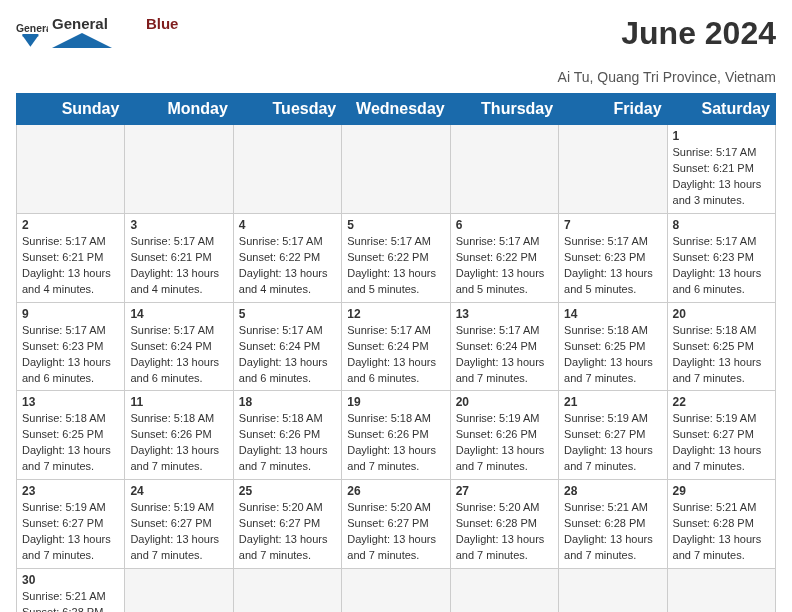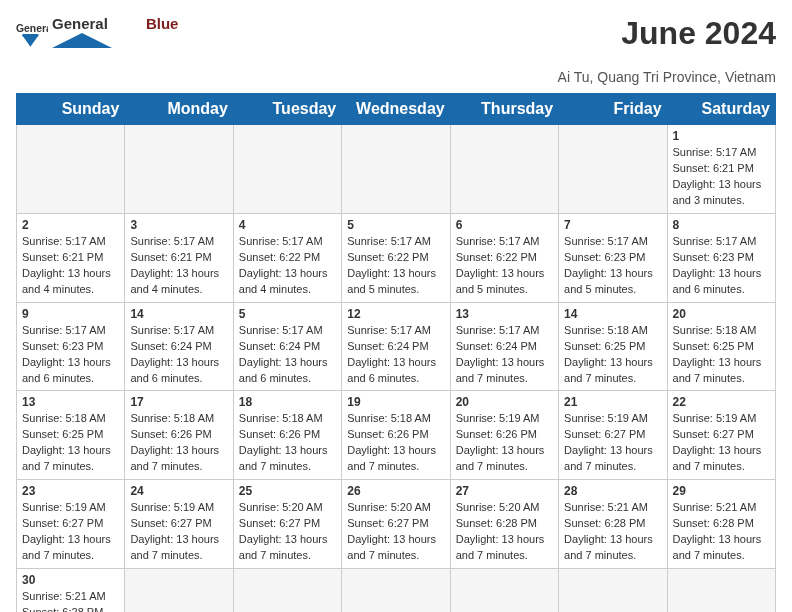--- a/index.html
+++ b/index.html
@@ -188,21 +188,21 @@
           <div class="day-number">20</div>
           <div class="day-info">Sunrise: 5:18 AM<br>Sunset: 6:25 PM<br>Daylight: 13 hours and 7 minutes.</div>
         </td>
       </tr>
       <tr class="week-row">
         <td>
           <div class="day-number">13</div>
           <div class="day-info">Sunrise: 5:18 AM<br>Sunset: 6:25 PM<br>Daylight: 13 hours and 7 minutes.</div>
         </td>
         <td>
-          <div class="day-number">17</div>
+          <div class="day-number">11</div>
           <div class="day-info">Sunrise: 5:18 AM<br>Sunset: 6:26 PM<br>Daylight: 13 hours and 7 minutes.</div>
         </td>
         <td>
           <div class="day-number">18</div>
           <div class="day-info">Sunrise: 5:18 AM<br>Sunset: 6:26 PM<br>Daylight: 13 hours and 7 minutes.</div>
         </td>
         <td>
           <div class="day-number">19</div>
           <div class="day-info">Sunrise: 5:18 AM<br>Sunset: 6:26 PM<br>Daylight: 13 hours and 7 minutes.</div>
         </td>

